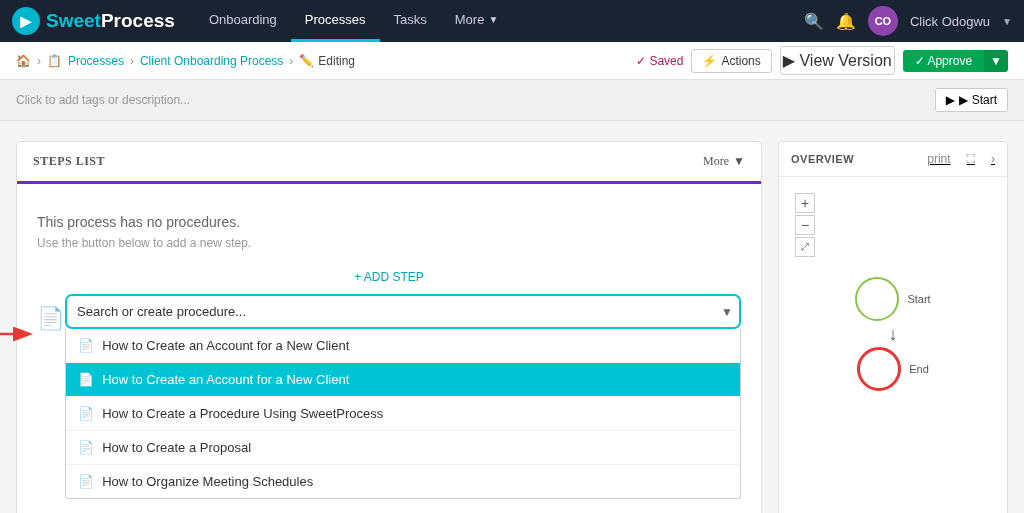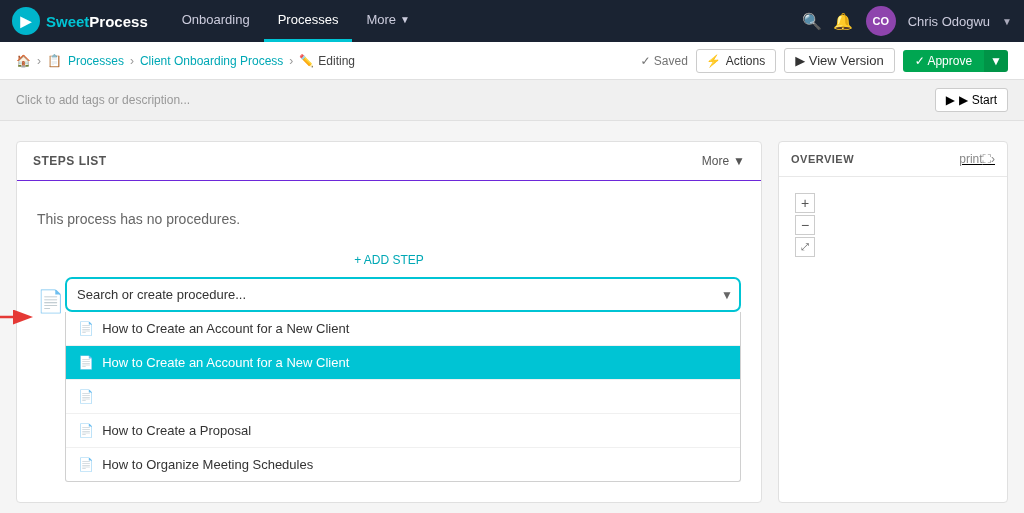--- a/index.html
+++ b/index.html
@@ -27,21 +27,21 @@
       background: #00b5cc;
       border-radius: 50%;
       display: flex;
       align-items: center;
       justify-content: center;
       font-size: 14px;
       color: white;
       font-weight: bold;
     }
     .logo-text {
-      font-size: 15px;
+      font-size: 19px;
       font-weight: 600;
       color: #fff;
     }
     .logo-text span { color: #00c4d4; }
     .nav-items {
       display: flex;
       align-items: center;
       gap: 0;
       flex: 1;
     }
@@ -105,21 +105,21 @@
     }
     .breadcrumb-sep { color: #999; }
     .breadcrumb-link { color: #00a8b5; cursor: pointer; }
     .breadcrumb-current { color: #444; font-weight: 500; display: flex; align-items: center; gap: 4px; }
     .breadcrumb-actions {
       display: flex;
       align-items: center;
       gap: 8px;
     }
     .btn-saved {
-      color: #737373;
+      color: #be185d;
       font-size: 12px;
       display: flex;
       align-items: center;
       gap: 4px;
     }
     .btn-actions {
       background: #fff;
       border: 1px solid #ccc;
       border-radius: 3px;
       padding: 4px 10px;
@@ -127,22 +127,22 @@
       cursor: pointer;
       display: flex;
       align-items: center;
       gap: 4px;
       color: #333;
     }
     .btn-view-version {
       background: #fff;
       border: 1px solid #ccc;
       border-radius: 3px;
-      padding: 4px 10px;
-      font-size: 13px;
+      padding: 4px 2px;
+      font-size: 16px;
       cursor: pointer;
       color: #333;
     }
     .btn-approve {
       background: #00a651;
       color: white;
       border: none;
       border-radius: 3px;
       padding: 4px 12px;
       font-size: 12px;
@@ -204,21 +204,22 @@
       border: 1px solid #e0e0e0;
       border-radius: 4px;
       min-height: 350px;
       position: relative;
     }
     .steps-header {
       display: flex;
       justify-content: space-between;
       align-items: center;
       padding: 12px 16px;
-      border-bottom: 1px solid #6d28d9;
+      border-bottom: 3px solid #6d28d9;
+      font-family: Liberation Serif, serif;
     }
     .steps-title {
       font-size: 12px;
       font-weight: 600;
       color: #555;
       letter-spacing: 0.5px;
       text-transform: uppercase;
     }
     .steps-more {
       font-size: 12px;
@@ -330,21 +331,21 @@
     .overview-title {
       font-size: 11px;
       font-weight: 600;
       color: #555;
       letter-spacing: 0.5px;
       text-transform: uppercase;
     }
     .overview-controls {
       display: flex;
       align-items: flex-start;
-      gap: 0;
+      gap: 16px;
       text-decoration: underline;
     }
     .overview-ctrl {
       color: #888;
       font-size: 12px;
       cursor: pointer;
     }
     .overview-body {
       padding: 16px;
       display: flex;
@@ -414,30 +415,31 @@
 <nav class="top-nav">
   <div class="nav-logo">
     <div class="logo-icon">▶</div>
     <span class="logo-text">
       <span>Sweet</span><span style="color:#fff">Process</span>
     </span>
   </div>
   <div class="nav-items">
     <div class="nav-item">Onboarding</div>
     <div class="nav-item active">Processes</div>
+    <div class="nav-item">Tasks</div>
     <div class="nav-item">
       <span>More</span>
       <span style="margin-left:4px; font-size:10px;">▼</span>
     </div>
   </div>
   <div class="nav-right">
     <span class="nav-icon-btn">🔍</span>
     <span class="nav-icon-btn">🔔</span>
     <div class="avatar-circle">CO</div>
-    <span class="nav-user">Chris Odogwu</span>
+    <span class="nav-user">Click Odogwu</span>
     <span style="color:#aab; font-size:10px;">▼</span>
   </div>
 </nav>
 
 <div class="breadcrumb-bar">
   <div class="breadcrumb">
     <span class="breadcrumb-link">🏠</span>
     <span class="breadcrumb-sep">›</span>
     <span style="font-size:12px;">📋</span>
     <span class="breadcrumb-link">Processes</span>
@@ -481,20 +483,21 @@
     <div class="steps-header">
       <span class="steps-title">STEPS LIST</span>
       <span class="steps-more">
         <span>More</span>
         <span>▼</span>
       </span>
     </div>
 
     <div class="steps-empty">
       <div class="steps-empty-title">This process has no procedures.</div>
+      <div class="steps-empty-sub">Use the button below to add a new step.</div>
     </div>
 
     <div style="text-align:center; margin-bottom: 10px;">
       <span class="add-step-btn">+ ADD STEP</span>
     </div>
 
     <div class="dropdown-area">
       <span class="doc-icon-large">📄</span>
 
       <div style="position:relative;">
@@ -518,20 +521,21 @@
           <div class="dropdown-item">
             <span class="item-doc-icon">📄</span>
             <span>How to Create an Account for a New Client</span>
           </div>
           <div class="dropdown-item selected">
             <span class="item-doc-icon">📄</span>
             <span>How to Create an Account for a New Client</span>
           </div>
           <div class="dropdown-item">
             <span class="item-doc-icon">📄</span>
+            <span>How to Create a Procedure Using SweetProcess</span>
           </div>
           <div class="dropdown-item">
             <span class="item-doc-icon">📄</span>
             <span>How to Create a Proposal</span>
           </div>
           <div class="dropdown-item">
             <span class="item-doc-icon">📄</span>
             <span>How to Organize Meeting Schedules</span>
           </div>
         </div>
@@ -547,16 +551,27 @@
         <span class="overview-ctrl">⛶</span>
         <span class="overview-ctrl">›</span>
       </div>
     </div>
     <div class="overview-body">
       <div class="overview-zoom">
         <button class="zoom-btn">+</button>
         <button class="zoom-btn">−</button>
         <button class="zoom-btn" style="font-size:10px;">⤢</button>
       </div>
+      <div class="flow-diagram">
+        <div class="flow-row">
+          <div class="flow-node-start"></div>
+          <span class="flow-node-label">Start</span>
+        </div>
+        <div class="flow-arrow">↓</div>
+        <div class="flow-row">
+          <div class="flow-node-end"></div>
+          <span class="flow-node-label">End</span>
+        </div>
+      </div>
     </div>
   </div>
 
 </div>
 
 </body></html>

